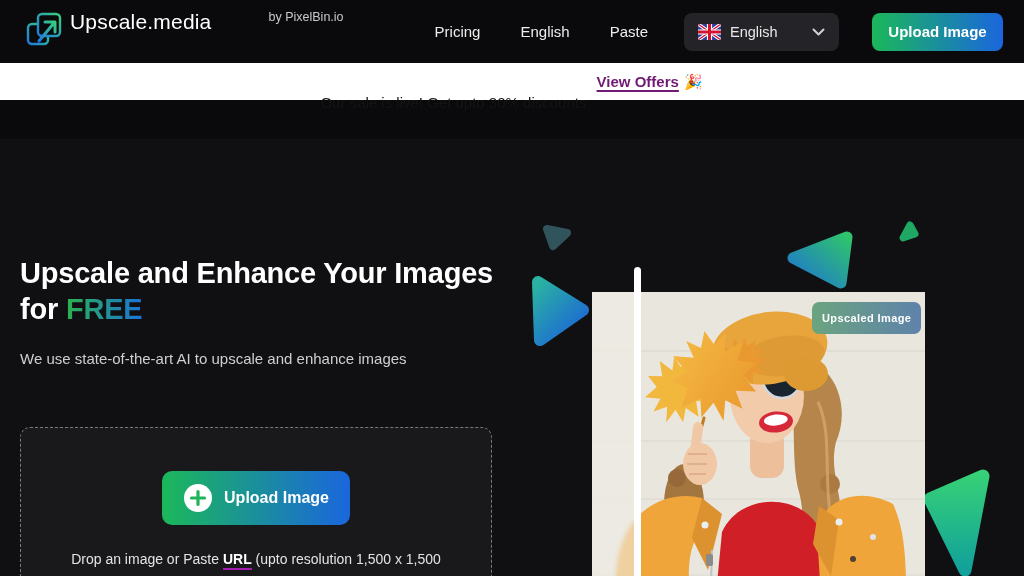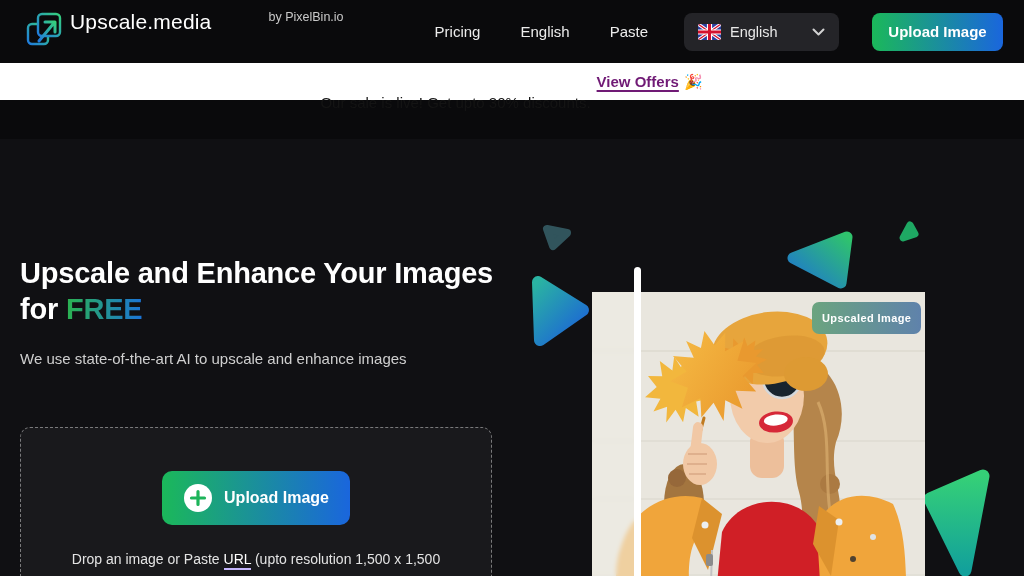--- a/index.html
+++ b/index.html
@@ -35,21 +35,21 @@
   .hero-left { position:relative; z-index:3; width:505px; padding:116px 0 0 20px; }
   .hero-title { color:#fff; font-size:29px; line-height:36px; font-weight:bold; letter-spacing:-.2px; }
   .hero-free { background:linear-gradient(90deg,#2bb24f,#1b74d8); -webkit-background-clip:text;
     background-clip:text; color:transparent; }
   .hero-sub { color:#cfcfcf; font-size:15px; margin-top:23px; }
   .dropzone { width:472px; height:235px; margin-top:60px; background:#19191c; border:1px dashed rgba(255,255,255,.42);
     border-radius:10px; cursor:pointer; }
   .dz-btn { width:188px; height:54px; margin:43px auto 0; font-size:16px; border-radius:10px;
     display:flex; align-items:center; justify-content:center; gap:11px; }
   .dz-hint { width:382px; margin:20px auto 0; text-align:center; color:#e3e3e3; font-size:14px; line-height:29px; }
-  .dz-url { font-weight:normal; color:#fff; border-bottom:2px solid #c4b5fd; padding-bottom:1px; cursor:pointer; }
+  .dz-url { font-weight:bold; color:#fff; border-bottom:2px solid #a21caf; padding-bottom:1px; cursor:pointer; }
 
   
   .decor { position:absolute; inset:0; z-index:1; pointer-events:none; }
 
   
   .photo { position:absolute; left:592px; top:153px; width:333px; height:323px; z-index:2; }
   .photo svg { display:block; width:100%; height:100%; }
   .orig-strip { position:absolute; left:0; top:0; width:44px; height:100%;
     background:rgba(238,236,229,.60); backdrop-filter:blur(2px); }
   .badge { position:absolute; left:220px; top:10px; height:18px; padding:16px 10px;

